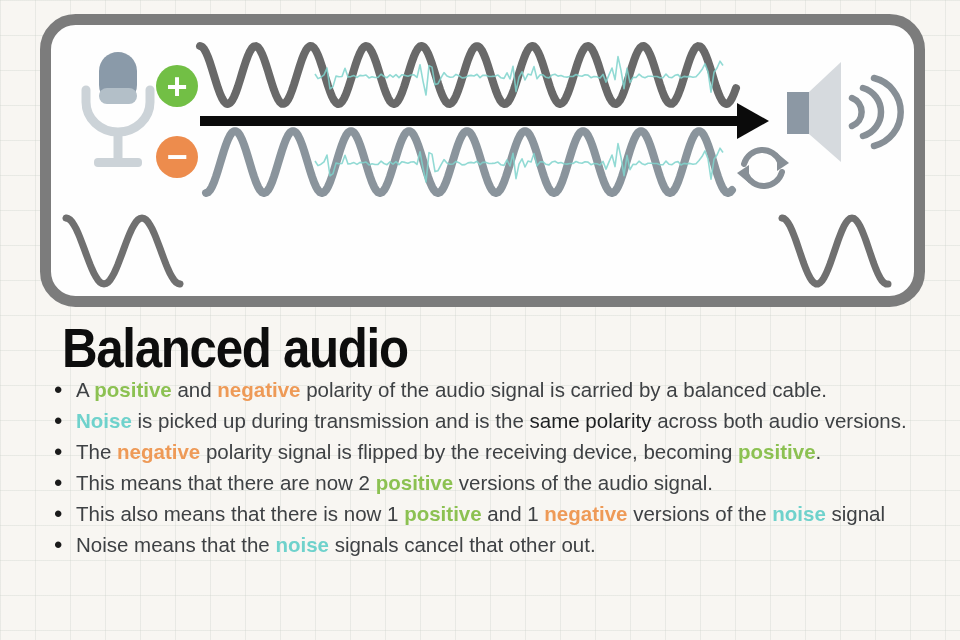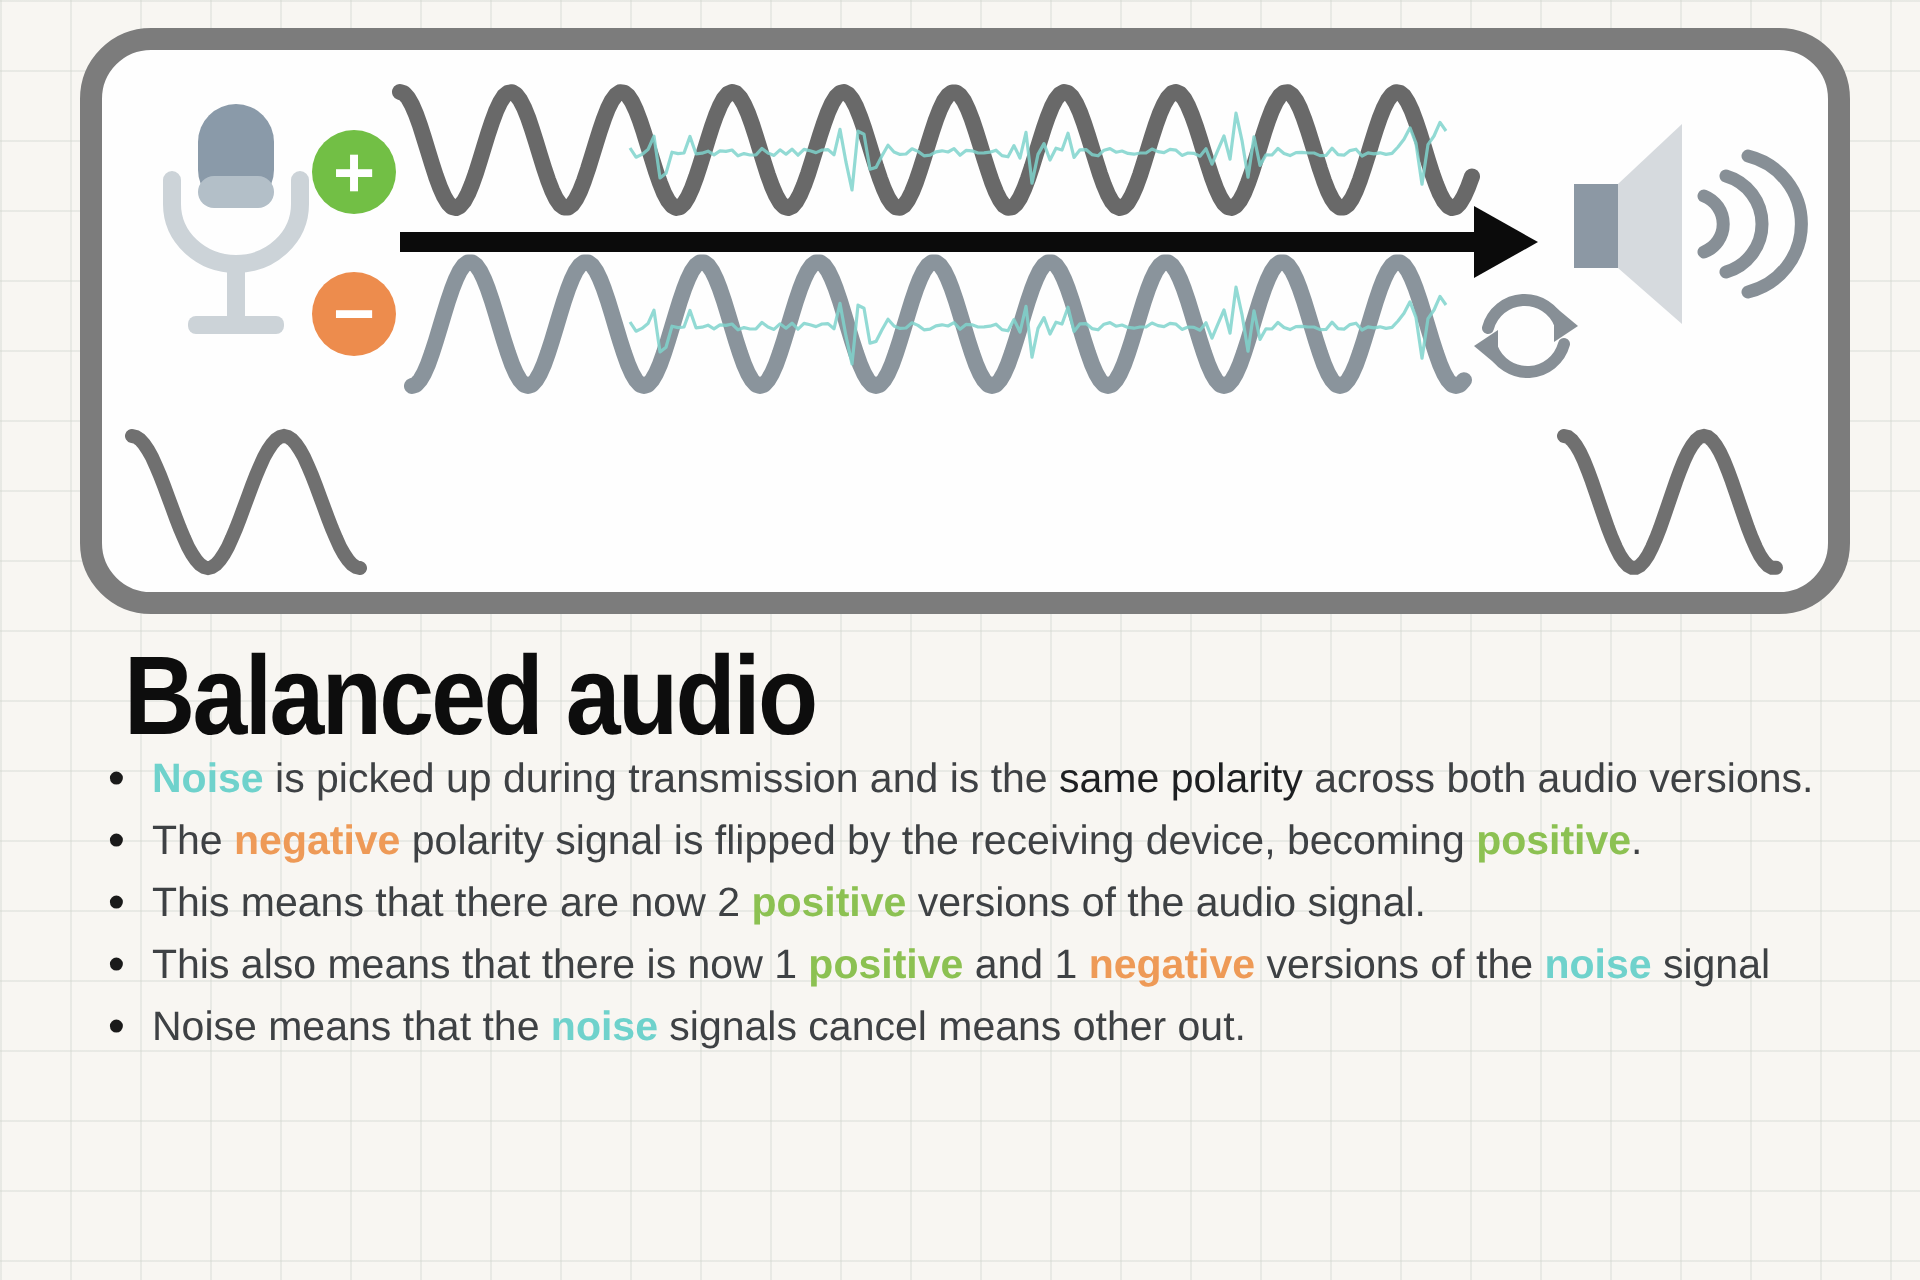--- a/index.html
+++ b/index.html
@@ -104,18 +104,19 @@
     <path class="spk-arc" d="M 834,64 A 35,35 0 0 1 834,132"></path>
   </g>
 
   <polyline data-name="input-signal-wave" points="26,204.0 28,204.5 30,205.8 32,208.0 34,211.0 36,214.6 38,219.0 40,223.7 42,228.9 44,234.3 46,239.7 48,245.1 50,250.3 52,255.0 54,259.4 56,263.0 58,266.0 60,268.2 62,269.5 64,270.0 66,269.5 68,268.2 70,266.0 72,263.0 74,259.4 76,255.0 78,250.3 80,245.1 82,239.7 84,234.3 86,228.9 88,223.7 90,219.0 92,214.6 94,211.0 96,208.0 98,205.8 100,204.5 102,204.0 104,204.5 106,205.8 108,208.0 110,211.0 112,214.6 114,219.0 116,223.7 118,228.9 120,234.3 122,239.7 124,245.1 126,250.3 128,255.0 130,259.4 132,263.0 134,266.0 136,268.2 138,269.5 140,270.0"></polyline>
   <polyline data-name="output-signal-wave" points="742,204.0 744,204.5 746,206.1 748,208.7 750,212.1 752,216.4 754,221.4 756,226.8 758,232.6 760,238.5 762,244.3 764,250.0 766,255.2 768,259.8 770,263.7 772,266.7 774,268.8 776,269.9 778,269.9 780,268.8 782,266.7 784,263.7 786,259.8 788,255.2 790,250.0 792,244.3 794,238.5 796,232.6 798,226.8 800,221.4 802,216.4 804,212.1 806,208.7 808,206.1 810,204.5 812,204.0 814,204.5 816,206.1 818,208.7 820,212.1 822,216.4 824,221.4 826,226.8 828,232.6 830,238.5 832,244.3 834,250.0 836,255.2 838,259.8 840,263.7 842,266.7 844,268.8 846,269.9 848,269.9"></polyline>
 </svg>
 
 <h1 class="page-title" data-name="page-title">Balanced audio</h1>
 
 <ul class="bullet-list" data-name="bullet-list">
+    <li data-name="list-item"><span data-name="text-segment">A </span><span data-name="term-positive" class="seg-positive">positive</span><span data-name="text-segment"> and </span><span data-name="term-negative" class="seg-negative">negative</span><span data-name="text-segment"> polarity of the audio signal is carried by a balanced cable.</span></li>
     <li data-name="list-item"><span data-name="term-noise" class="seg-noise">Noise</span><span data-name="text-segment"> is picked up during transmission and is the </span><span data-name="term-bold" class="seg-bold">same polarity</span><span data-name="text-segment"> across both audio versions.</span></li>
     <li data-name="list-item"><span data-name="text-segment">The </span><span data-name="term-negative" class="seg-negative">negative</span><span data-name="text-segment"> polarity signal is flipped by the receiving device, becoming </span><span data-name="term-positive" class="seg-positive">positive</span><span data-name="text-segment">.</span></li>
     <li data-name="list-item"><span data-name="text-segment">This means that there are now 2 </span><span data-name="term-positive" class="seg-positive">positive</span><span data-name="text-segment"> versions of the audio signal.</span></li>
     <li data-name="list-item"><span data-name="text-segment">This also means that there is now 1 </span><span data-name="term-positive" class="seg-positive">positive</span><span data-name="text-segment"> and 1 </span><span data-name="term-negative" class="seg-negative">negative</span><span data-name="text-segment"> versions of the </span><span data-name="term-noise" class="seg-noise">noise</span><span data-name="text-segment"> signal</span></li>
-    <li data-name="list-item"><span data-name="text-segment">Noise means that the </span><span data-name="term-noise" class="seg-noise">noise</span><span data-name="text-segment"> signals cancel means other out.</span></li>
+    <li data-name="list-item"><span data-name="text-segment">Noise means that the </span><span data-name="term-noise" class="seg-noise">noise</span><span data-name="text-segment"> signals cancel that other out.</span></li>
   </ul>
 
 </body></html>

